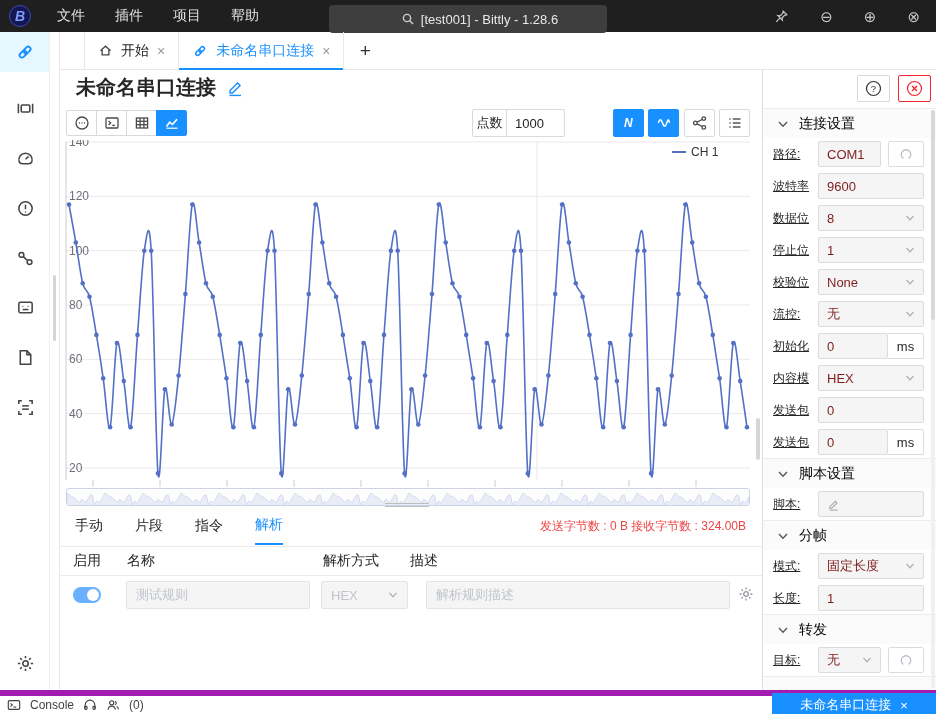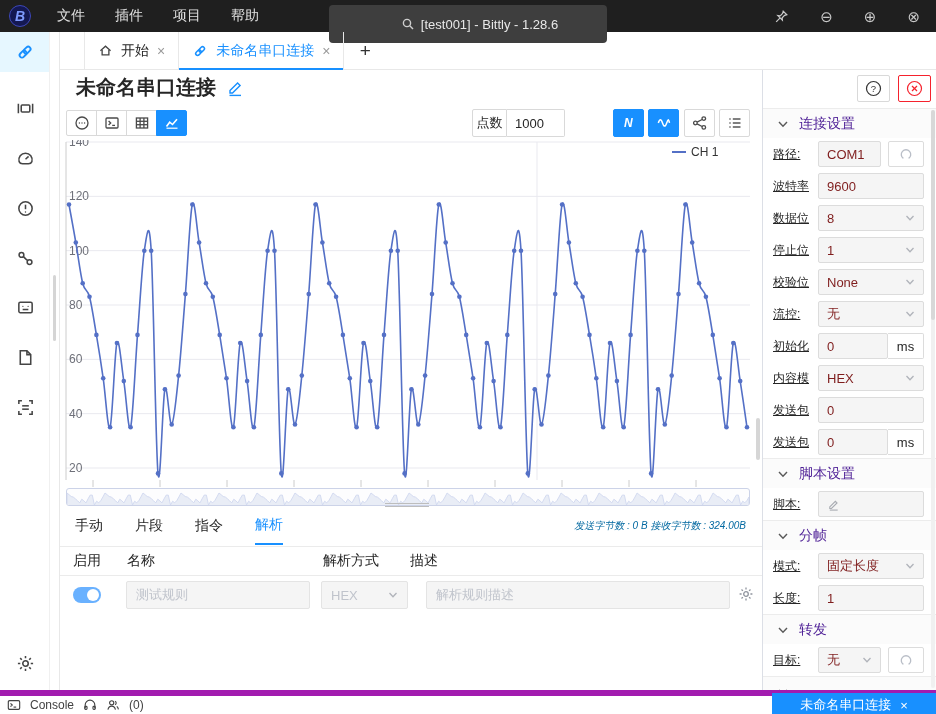--- a/index.html
+++ b/index.html
@@ -7,21 +7,21 @@
     font-family:"Liberation Sans","DejaVu Sans",sans-serif; color:#262626; }
   svg { display:block; }
 
   
   .titlebar { height:32px; background:#1f1f1f; display:flex; align-items:center; position:relative; color:#e0e0e0; }
   .logo { width:22px; height:22px; border-radius:50%; margin-left:9px; background:#141852;
     border:1px solid #3d47b8; color:#7f9bff; font-weight:bold; font-style:italic; font-size:14px;
     display:flex; align-items:center; justify-content:center; }
   .menus { display:flex; gap:30px; margin-left:26px; font-size:14px;align-items:flex-end; }
   .menus span { cursor:default; }
-  .search { position:absolute; left:50%; top:5px; transform:translateX(-50%); width:278px; height:38px;
+  .search { position:absolute; left:50%; top:5px; transform:translateX(-50%); width:278px; height:28px;
     background:#3e3e3e; border-radius:4px; display:flex; align-items:center; justify-content:center;
     gap:7px; font-size:13px; color:#e8e8e8;padding-left:24px; }
   .win-controls { margin-left:auto; display:flex; align-items:center; gap:31px; padding-right:16px;
     color:#c9c9c9; font-size:15px; }
   .win-controls .glyph { font-size:15px; line-height:1; }
 
   
   .app-row { display:flex; height:658px; }
   .sidebar { width:60px; border-right:1px solid #e8e8e8; position:relative; flex:none; }
   .sb-active-bg { position:absolute; left:0; top:0; width:49px; height:40px; background:#e6f7ff; }
@@ -71,41 +71,41 @@
     border:1px solid #ccd3e8; border-radius:3px; background:#fdfdfe; overflow:hidden; }
   .splitter { position:absolute; left:325px; top:431px; width:44px; height:7px; }
   .splitter i { display:block; height:1px; background:#bdbdbd; margin-top:2px; }
   .center-thumb { position:absolute; right:2px; top:348px; width:4px; height:42px; background:#d6d6d6; border-radius:2px; }
 
   
   .btabs { position:absolute; left:0; top:436px; width:100%; height:40px; display:flex; align-items:center; }
   .btab { font-size:14px; margin-left:32px; padding:9px 0; cursor:default; }
   .btab.f { margin-left:15px; }
   .btab.active { color:#1890ff; border-bottom:2px solid #1890ff; }
-  .bstats { position:absolute; right:16px; top:0; height:40px; display:flex; align-items:center; font-size:10px; color:#0369a1;font-style:italic; }
+  .bstats { position:absolute; right:16px; top:0; height:40px; display:flex; align-items:center; font-size:12px; color:#ef4444; }
 
   
   .thead { position:absolute; left:0; top:476px; width:100%; height:30px; border-top:1px solid #ebebeb; border-bottom:1px solid #ebebeb; font-size:14px; }
   .thead span { position:absolute; top:5px; }
   .trow { position:absolute; left:0; top:506px; width:100%; height:38px; }
   .switch { position:absolute; left:13px; top:11px; width:28px; height:16px; border-radius:8px; background:#69b1ff; }
   .switch i { position:absolute; right:2px; top:2px; width:12px; height:12px; border-radius:50%; background:#fff; }
   .dis-box { position:absolute; top:5px; height:28px; background:#f5f5f5; border:1px solid #e4e4e4;
     border-radius:2px; color:#c0c4cc; font-size:13px; display:flex; align-items:center; padding:0 9px; }
   .dis-box .chev { margin-left:auto; }
   .row-gear { position:absolute; left:678px; top:10px; color:#8f949e; }
 
   
   .panel-actions { position:absolute; top:5px; right:5px; display:flex; gap:8px; }
   .pa-btn { width:33px; height:27px; border:1px solid #d9d9d9; border-radius:2px; background:#fff;
     display:flex; align-items:center; justify-content:center; color:#333; }
   .pa-btn.danger { border-color:#f5222d; color:#f5222d; }
   .collapse { position:absolute; left:0; top:38px; right:0; bottom:0; overflow:hidden; }
   .sec-head { height:30px; display:flex; align-items:center; gap:10px; padding-left:14px;
-    background:#fbfbfb; border-top:1px solid #ececec; font-size:14px; color:#4c1d95; }
+    background:#fbfbfb; border-top:1px solid #ececec; font-size:14px; color:#000000; }
   .sec-row { height:32px; display:flex; align-items:center; padding-left:10px; padding-right:12px; }
   .sec-label { width:45px; flex:none; font-size:12px; white-space:nowrap; overflow:hidden;text-decoration:underline; }
   .ctl { flex:1; display:flex; height:26px; min-width:0; }
   .dctl { background:#f5f5f5; border:1px solid #dcdcdc; border-radius:2px; color:#7f1d1d; font-size:13px;
     display:flex; align-items:center; padding:0 8px; flex:1; min-width:0; white-space:nowrap; overflow:hidden; }
   .dctl .chev { margin-left:auto; }
   .suffix { width:36px; border:1px solid #dcdcdc; border-left:none; border-radius:0 2px 2px 0; background:#fff;
     color:#262626; font-size:13px; display:flex; align-items:center; justify-content:center; flex:none; }
   .mini-btn { width:36px; height:26px; border:1px solid #dcdcdc; border-radius:2px; background:#fff;
     color:#b9bec7; display:flex; align-items:center; justify-content:center; flex:none; margin-left:7px; }

